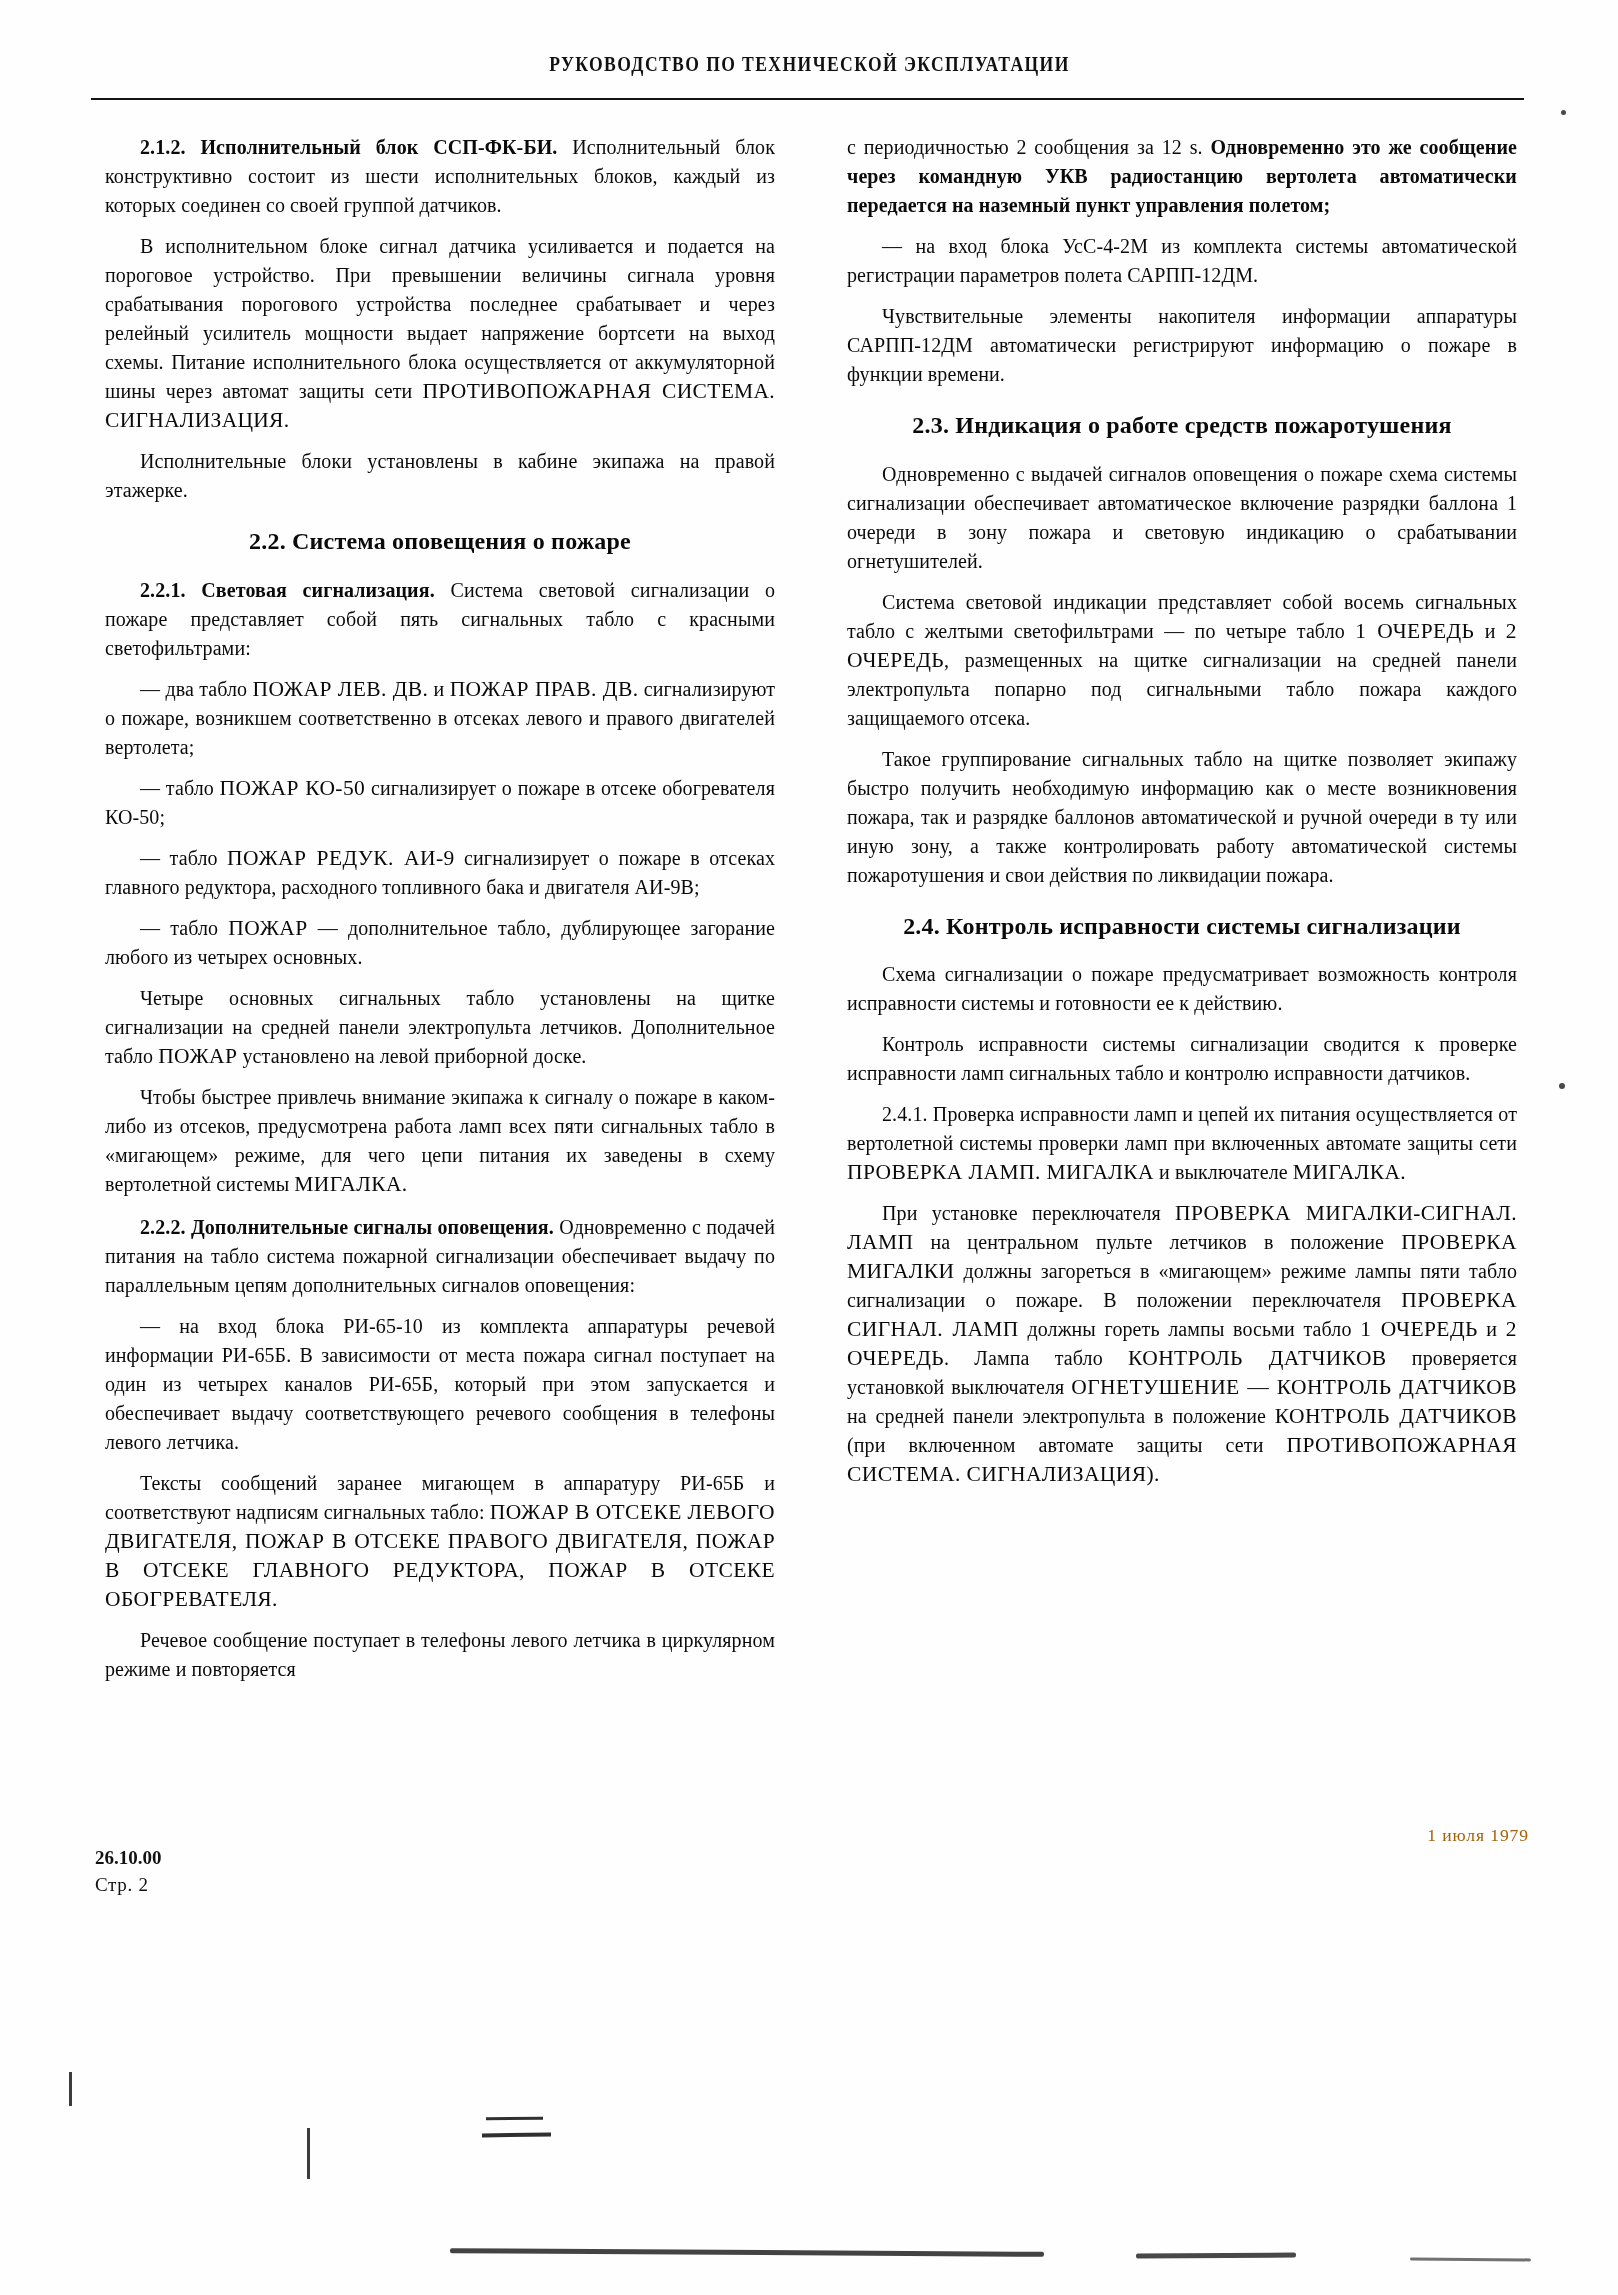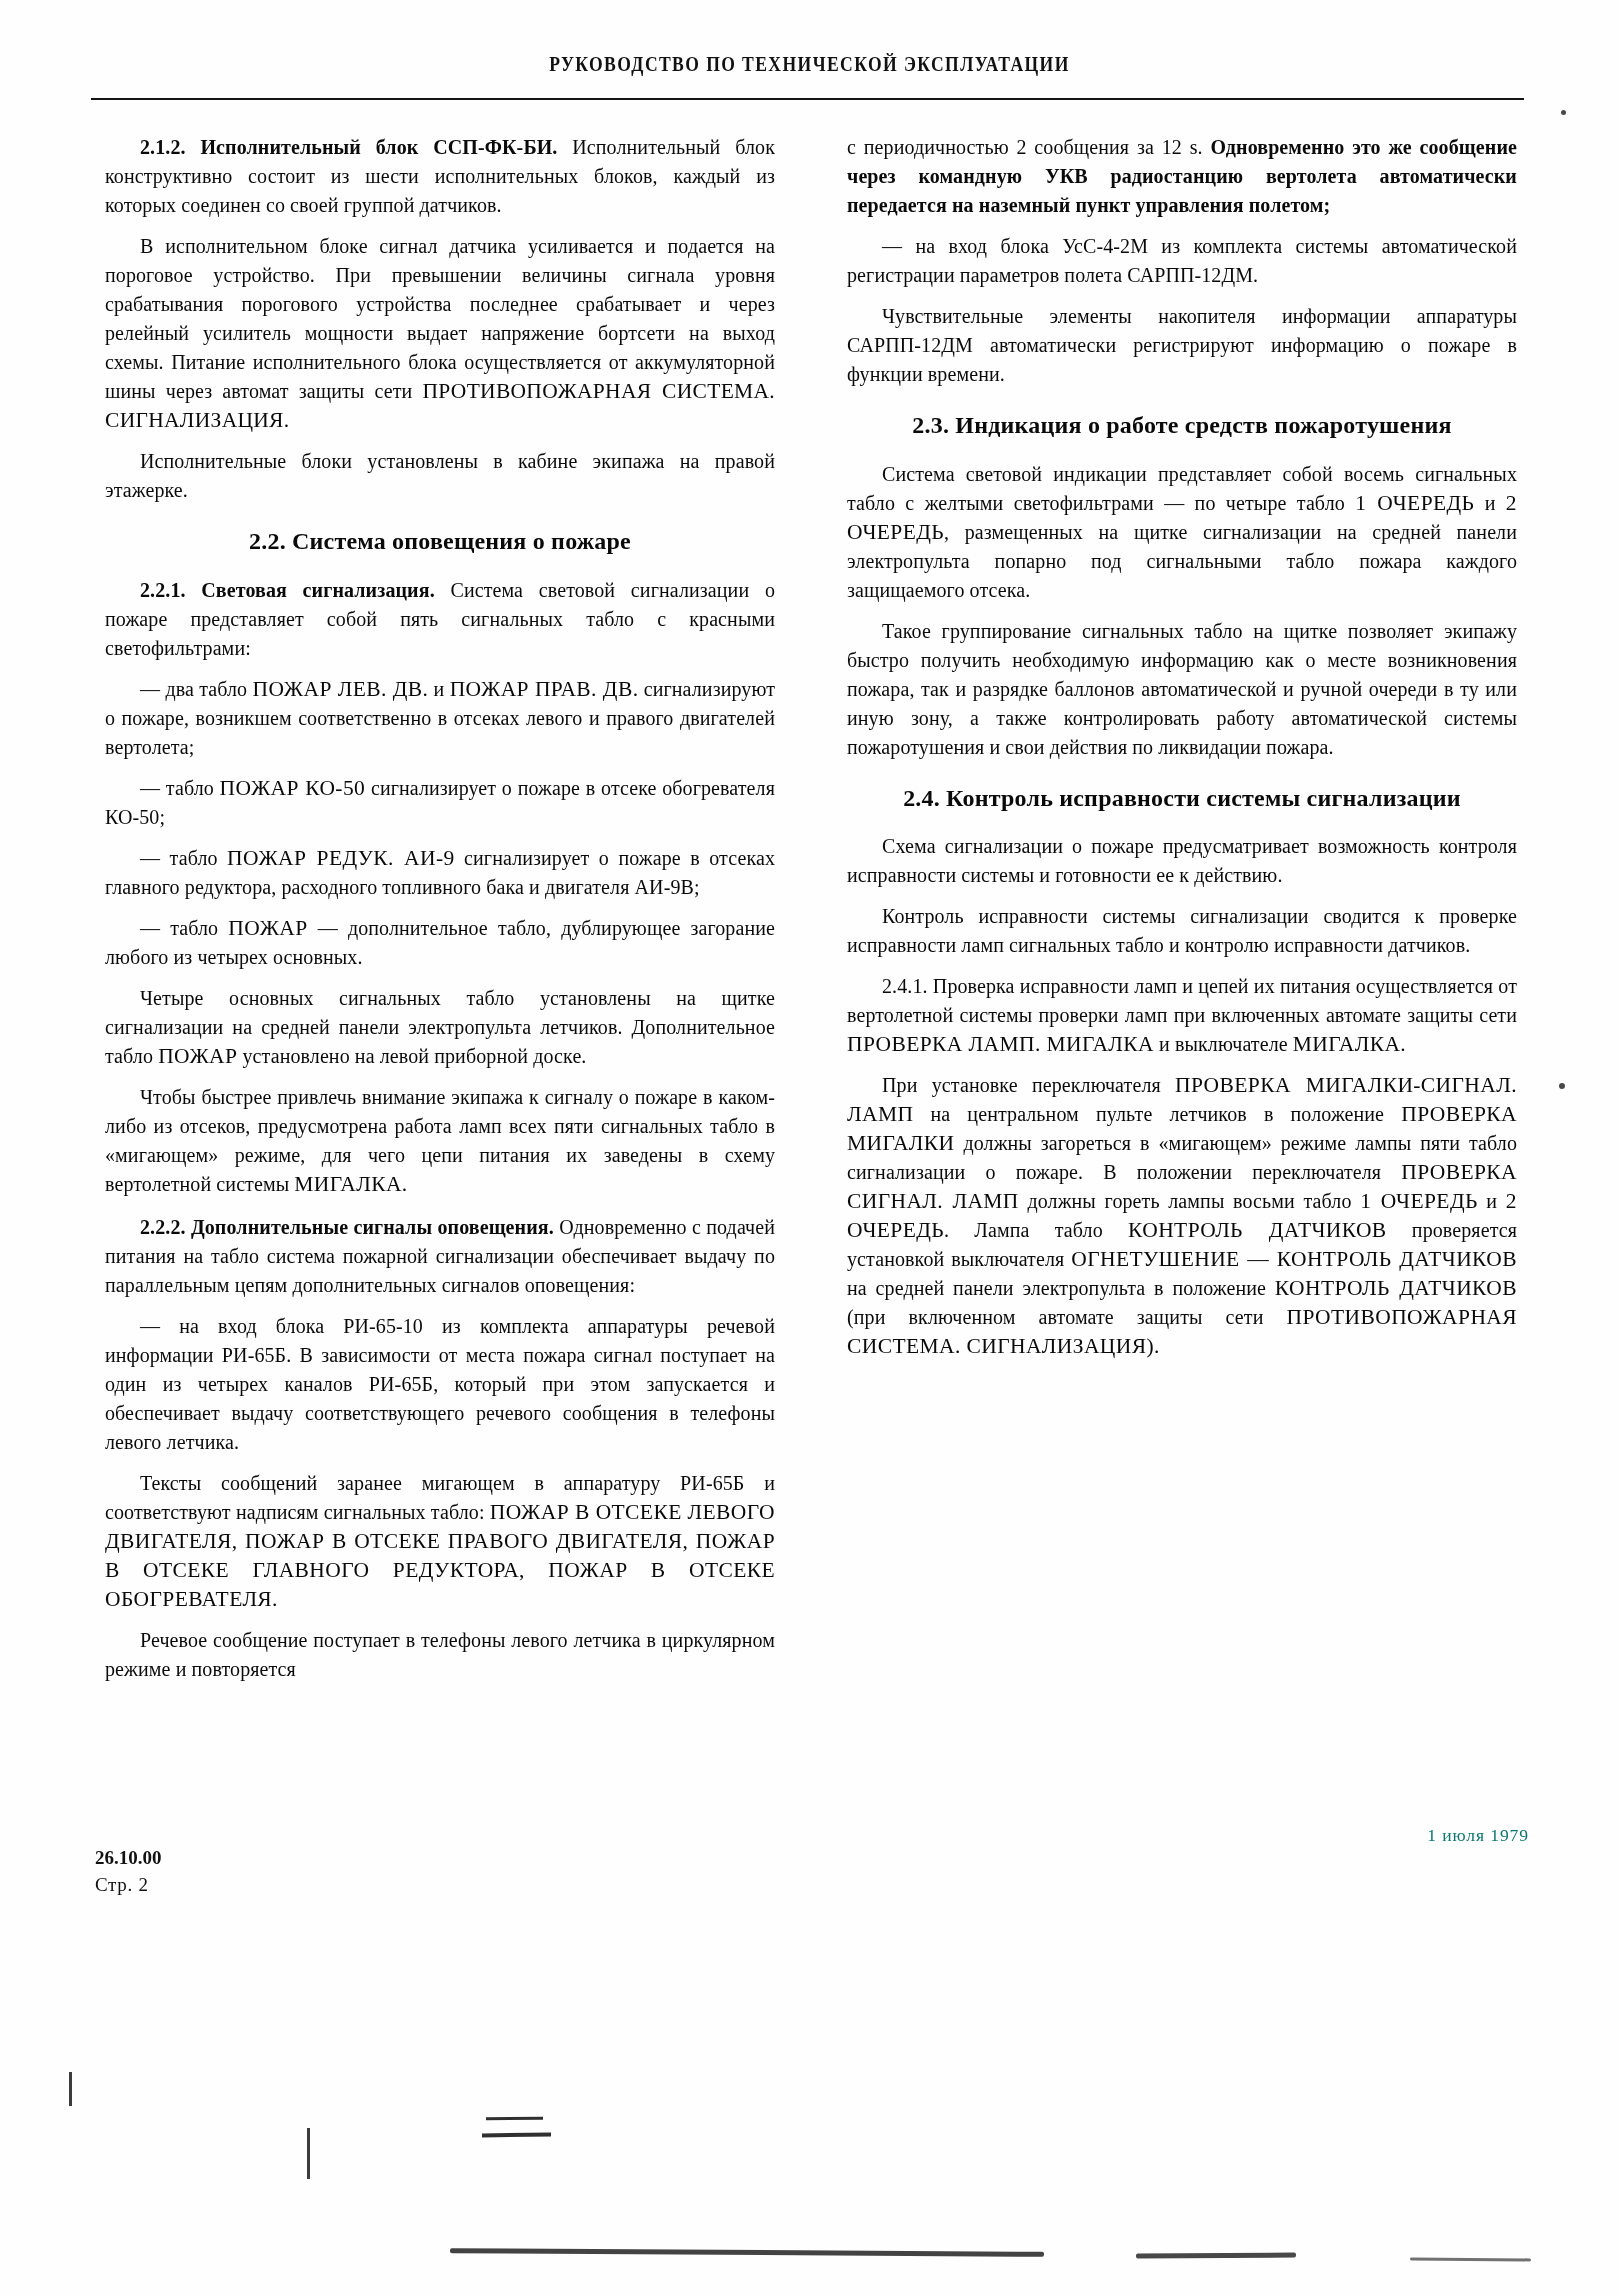--- a/index.html
+++ b/index.html
@@ -103,21 +103,21 @@
     font-family: "Liberation Serif", "DejaVu Serif", serif;
     color: #111;
   }
   .footer-left .line2 { font-weight: normal; letter-spacing: 0.7px;}
   .footer-right {
     position: absolute;
     right: 90px;
     top: 1825px;
     font-size: 17.6px;
     letter-spacing: 0.9px;
-    color: #0f766e;
+    color: #a16207;
     font-family: "Liberation Serif", "DejaVu Serif", serif;
   }
 
   
   .artifact { position: absolute; background: #1a1a1a; }
   .a-tick-left   { left: 69px;  top: 2072px; width: 2.6px;  height: 34px; opacity: .85; }
   .a-tick-mid    { left: 307px;  top: 2128px; width: 2.6px;  height: 51px; opacity: .85; }
   .a-eq1         { left: 486px;  top: 2117px; width: 57px; height: 3.3px;  opacity: .9; transform: rotate(-0.6deg); }
   .a-eq2         { left: 482px;  top: 2133px; width: 69px;height: 3.9px;  opacity: .9; transform: rotate(-0.8deg); }
   .a-longline    { left: 450px;  top: 2250px; width: 594px;height: 5.2px;  opacity: .82; transform: rotate(0.35deg); border-radius:2px;}
@@ -172,20 +172,21 @@
     <div class="col">
 
       <p class="noind"><span>с периодичностью 2 сообщения за 12 s. </span><span class="b">Одновременно это же сообщение через командную УКВ радиостанцию вертолета автоматически передается на наземный пункт управления полетом;</span></p>
 
       <p class="dash">— на вход блока УсС-4-2М из комплекта системы автоматической регистрации параметров полета САРПП-12ДМ.</p>
 
       <p class="indent">Чувствительные элементы накопителя информации аппаратуры САРПП-12ДМ автоматически регистрируют информацию о пожаре в функции времени.</p>
 
       <p class="h sp-before sp-after">2.3. Индикация о работе средств пожаротушения</p>
 
+      <p class="indent">Одновременно с выдачей сигналов оповещения о пожаре схема системы сигнализации обеспечивает автоматическое включение разрядки баллона 1 очереди в зону пожара и световую индикацию о срабатывании  огнетушителей.</p>
 
       <p class="indent"><span>Система световой индикации представляет собой восемь сигнальных табло с желтыми светофильтрами — по четыре табло </span><span class="capsw">1 ОЧЕРЕДЬ</span><span> и </span><span class="capsw">2 ОЧЕРЕДЬ</span><span>, размещенных на щитке сигнализации на средней панели электропульта попарно под сигнальными табло пожара каждого защищаемого отсека.</span></p>
 
       <p class="indent">Такое группирование сигнальных табло на щитке позволяет экипажу быстро получить необходимую информацию как о месте возникновения пожара, так и разрядке баллонов автоматической и ручной очереди в ту или иную зону, а также контролировать работу автоматической системы пожаротушения и свои действия по ликвидации пожара.</p>
 
       <p class="h sp-before sp-after">2.4. Контроль исправности системы сигнализации</p>
 
       <p class="indent">Схема сигнализации о пожаре предусматривает возможность контроля исправности системы и готовности ее к действию.</p>
 
       <p class="indent">Контроль исправности системы сигнализации сводится к проверке исправности ламп сигнальных табло и контролю исправности датчиков.</p>

